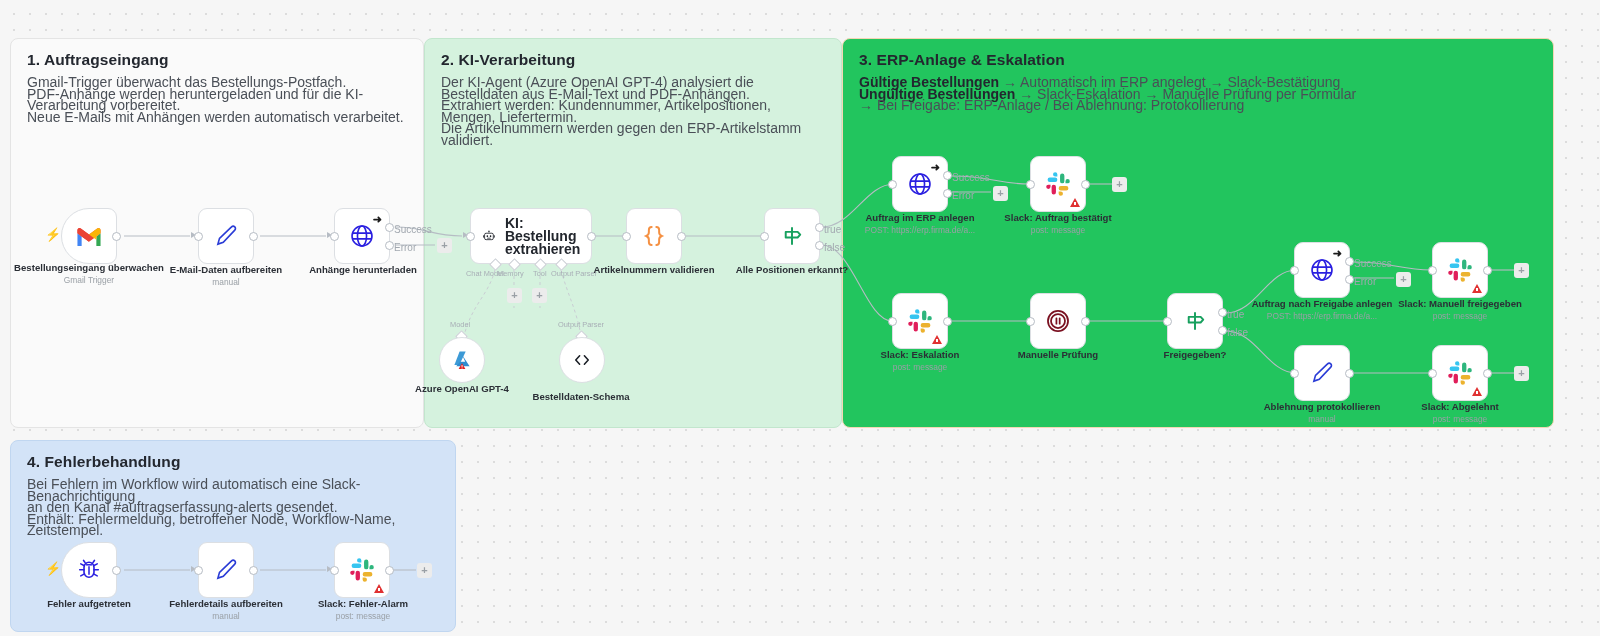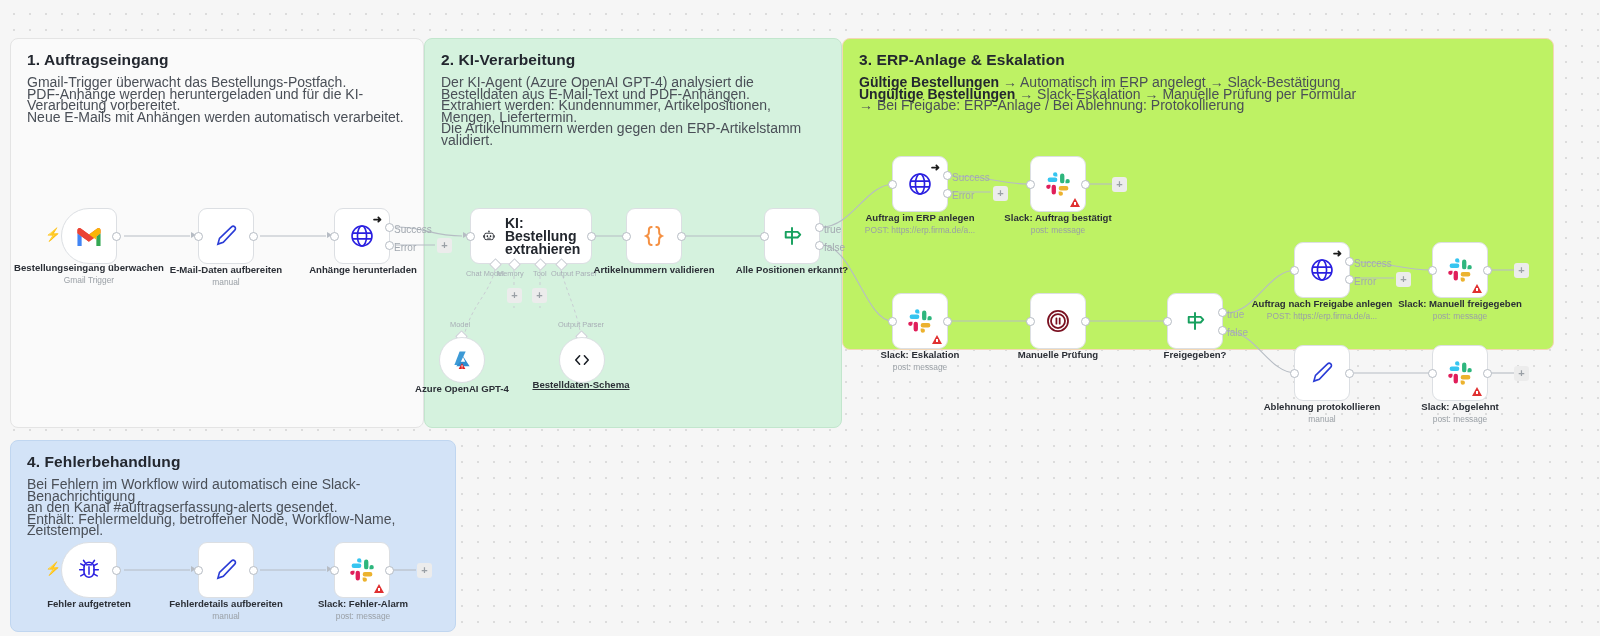--- a/index.html
+++ b/index.html
@@ -21,21 +21,21 @@
     position:absolute;left:16px;top:12px;
   }
   .panel .p-body{
     position:absolute;left:16px;top:38px;right:14px;
     font-size:14px;line-height:11.6px;color:#4a4f57;
   }
   .panel .p-body b{color:#23272f;font-weight:700;}
 
   #panel1{left:10px;top:14px;width:414px;height:390px;background:#fafafa;border:1px solid #e4e4e4;}
   #panel2{left:424px;top:14px;width:418px;height:390px;background:#d5f2de;border:1px solid #c2e6cd;}
-  #panel3{left:842px;top:14px;width:712px;height:312px;background:#bef264;border:1px solid #f3d7b4;}
+  #panel3{left:842px;top:14px;width:712px;height:390px;background:#22c55e;border:1px solid #f3d7b4;}
   #panel4{left:10px;top:416px;width:446px;height:192px;background:#d3e3f7;border:1px solid #c0d6f0;}
 
   
   .wires{position:absolute;inset:0;pointer-events:none;}
 
   
   .node{position:absolute;width:56px;height:56px;box-sizing:border-box;
         background:#fff;border:1px solid #dcdfe3;border-radius:9px;
         display:flex;align-items:center;justify-content:center;}
   .node.trigger{border-top-left-radius:28px;border-bottom-left-radius:28px;}
@@ -251,21 +251,21 @@
     <span>Azure OpenAI GPT-4</span>
   </div>
 
   <div class="sublbl" style="left:558px;top:296px;">Output Parser</div>
   <div class="diamond" style="left:577px;top:308px;"></div>
   <div class="node round" style="left:559px;top:313px;">
     <svg class="ico" width="22" height="22" viewBox="0 0 24 24">
       <path d="M9.4 7.4 5.2 12l4.2 4.6M14.6 7.4 18.8 12l-4.2 4.6" fill="none" stroke="#1b1f26" stroke-width="1.7" stroke-linecap="round" stroke-linejoin="round"></path>
     </svg>
   </div>
-  <div class="caption" style="left:491px;top:355px;text-decoration:underline;">
+  <div class="caption" style="left:491px;top:367px;">
     <span>Bestelldaten-Schema</span>
   </div>
 
   <div class="arrowin" style="left:627px;top:208px;"></div>
   <div class="node" style="left:626px;top:184px;">
     <svg class="ico" width="28" height="28" viewBox="0 0 24 24">
       <path d="M10 4.2c-2.1 0-2.4 1.1-2.4 2.6v2c0 1.6-.8 2.6-2.2 3.2 1.4.6 2.2 1.6 2.2 3.2v2c0 1.5.3 2.6 2.4 2.6" fill="none" stroke="#f59042" stroke-width="1.7" stroke-linecap="round"></path>
       <path d="M14 4.2c2.1 0 2.4 1.1 2.4 2.6v2c0 1.6.8 2.6 2.2 3.2-1.4.6-2.2 1.6-2.2 3.2v2c0 1.5-.3 2.6-2.4 2.6" fill="none" stroke="#f59042" stroke-width="1.7" stroke-linecap="round"></path>
     </svg>
     <div class="dot" style="left:-5px;top:23px;"></div>

